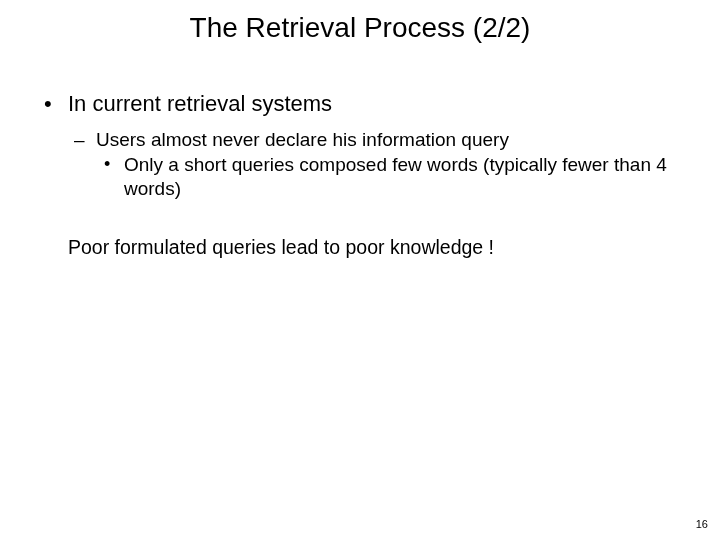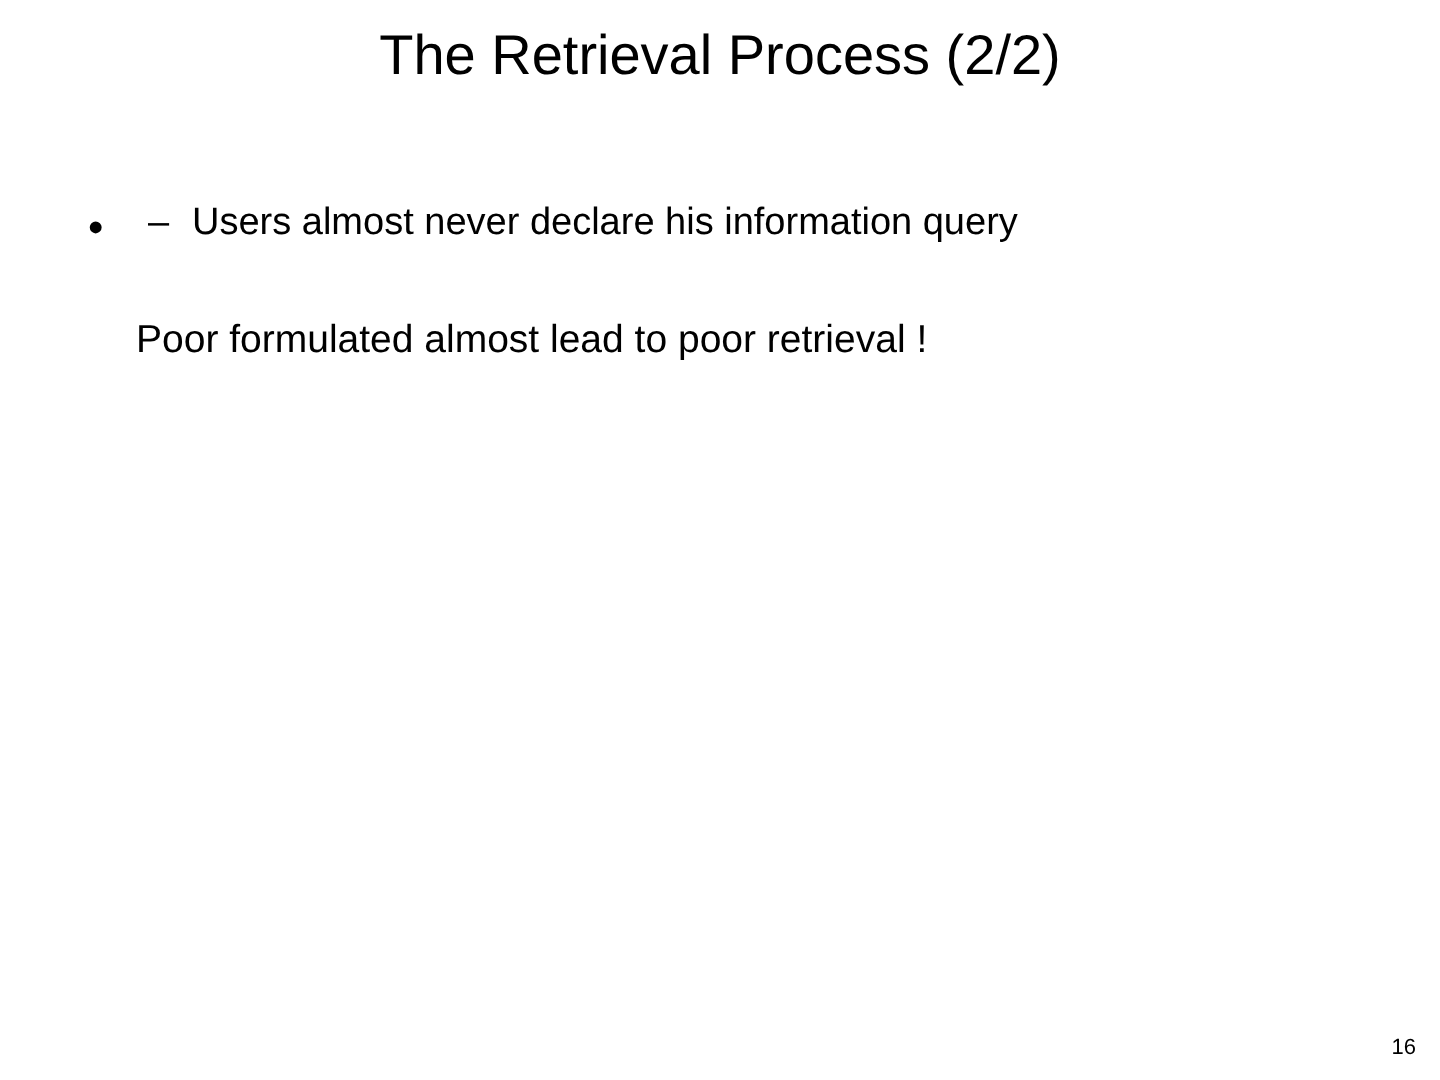--- a/index.html
+++ b/index.html
@@ -90,24 +90,30 @@
 </style>
 </head>
 <body>
 <div class="slide">
 
   <div class="title">The Retrieval Process (2/2)</div>
 
   <div class="body">
     <ul class="lvl1">
       <li>
+        <span>In current retrieval systems</span>
         <ul class="lvl2">
           <li>
             <span>Users almost never declare his information query</span>
+            <ul class="lvl3">
+              <li>
+                <span>Only a short queries composed few words (typically fewer than 4 words)</span>
+              </li>
+            </ul>
           </li>
         </ul>
       </li>
     </ul>
-    <div class="conclusion">Poor formulated almost lead to poor retrieval !</div>
+    <div class="conclusion">Poor formulated queries lead to poor knowledge !</div>
   </div>
 
   <div class="pagenum">16</div>
 </div>
 
 </body></html>

